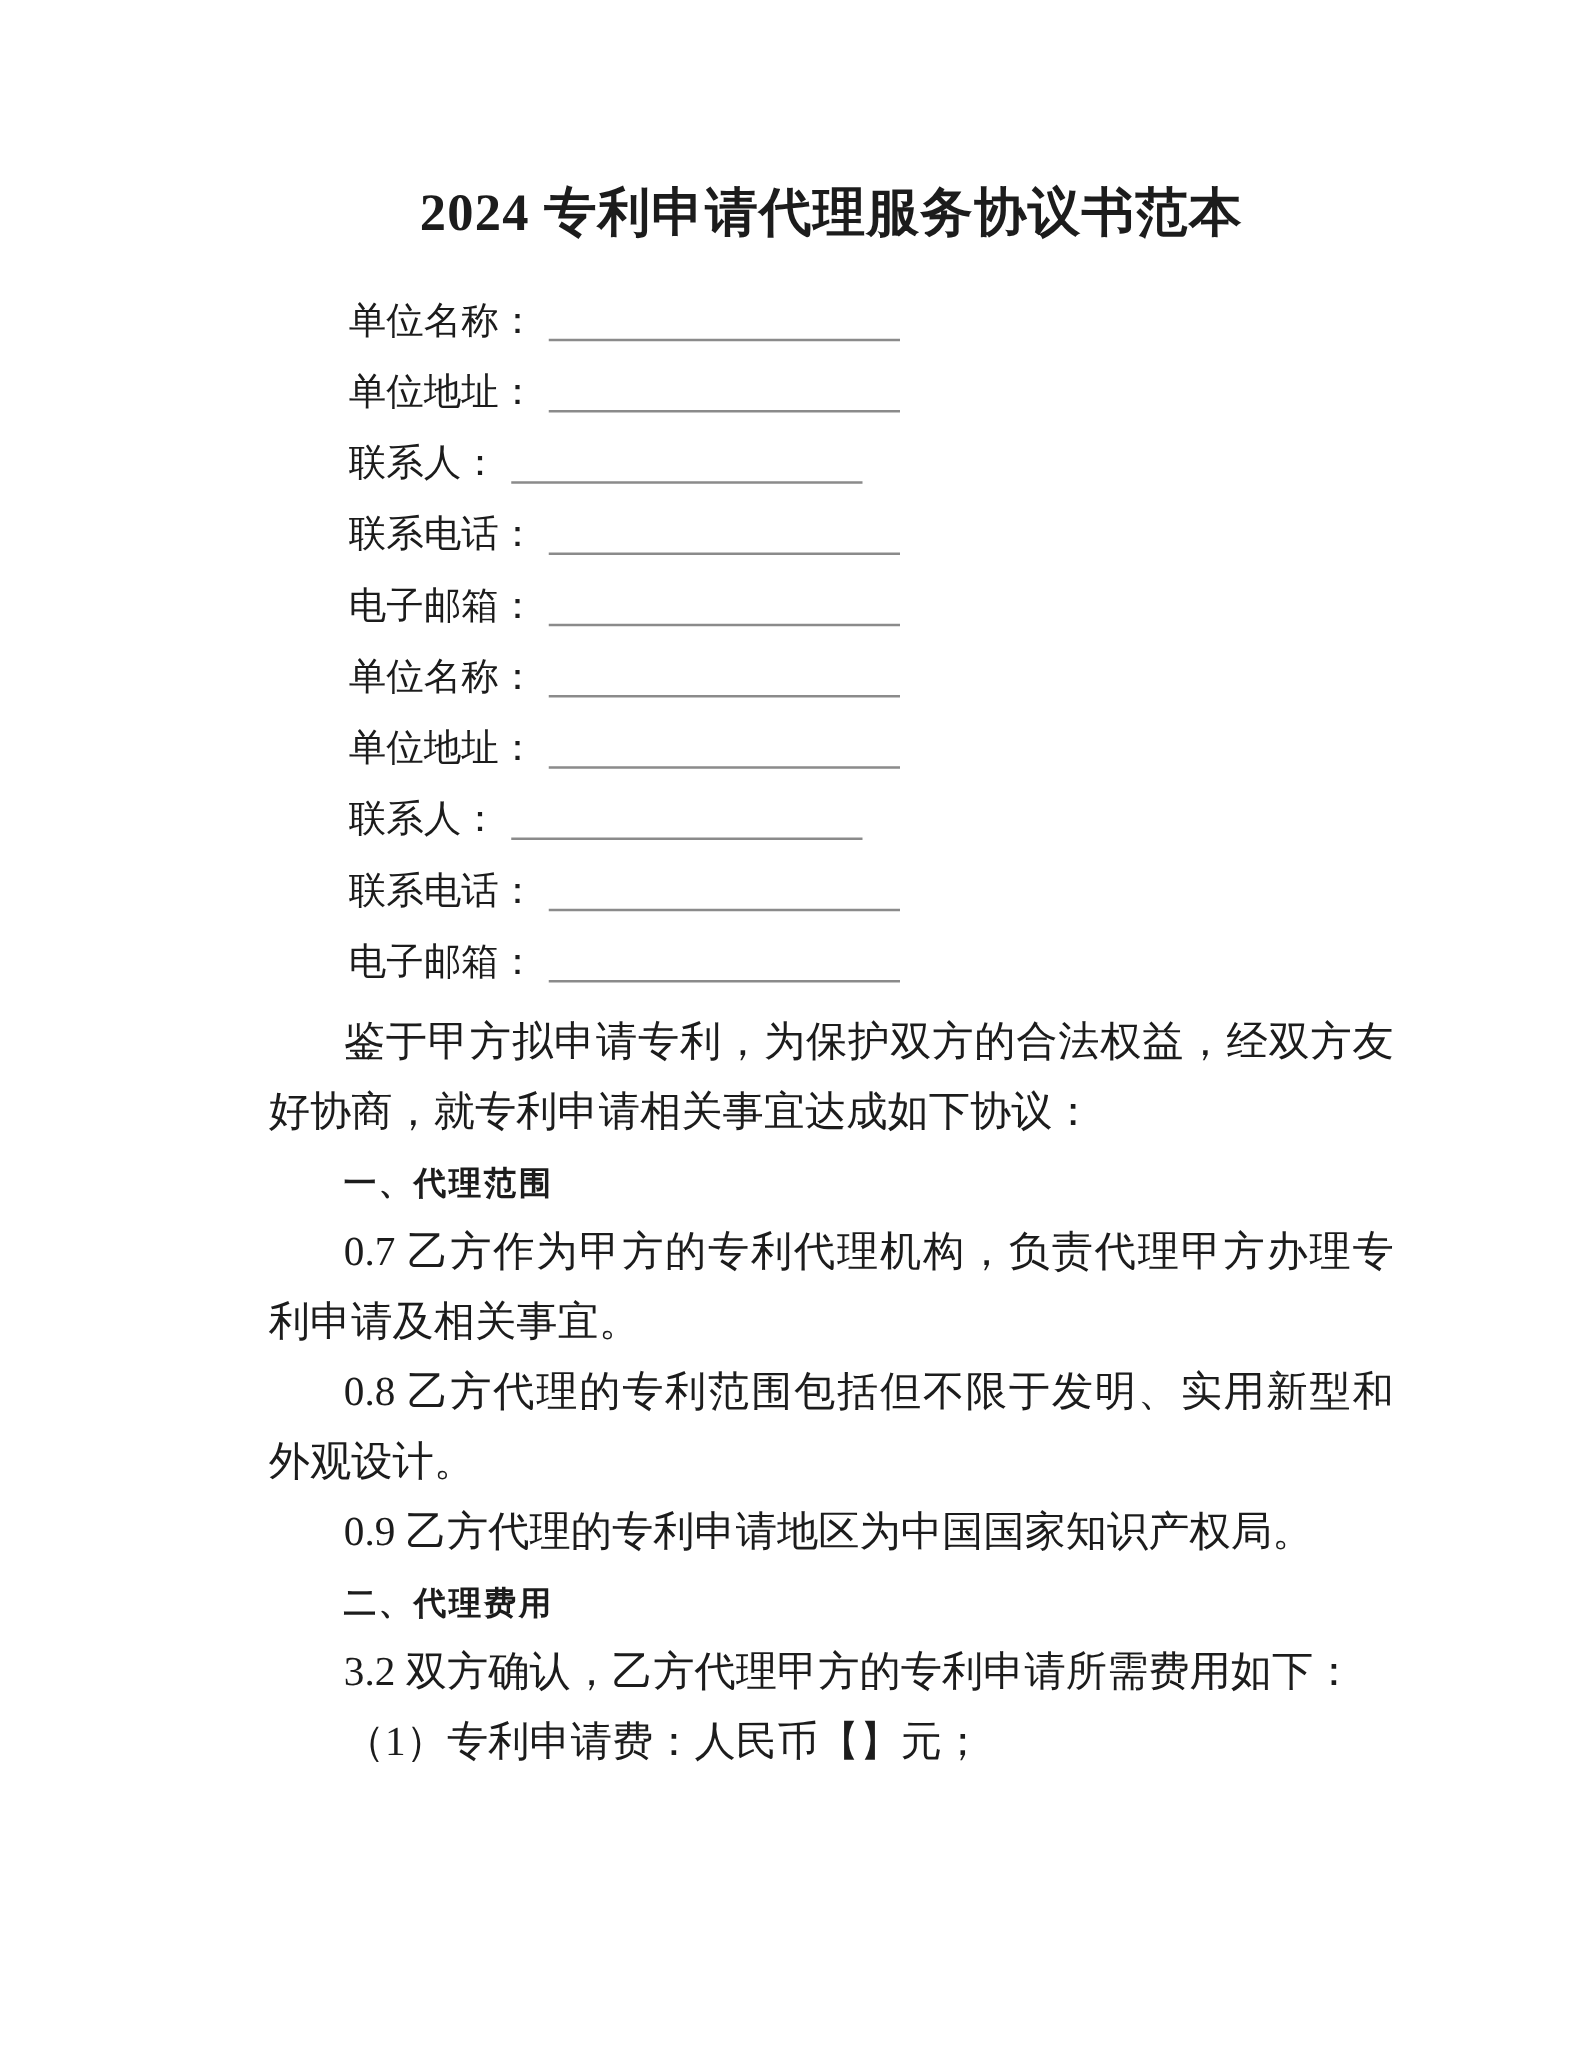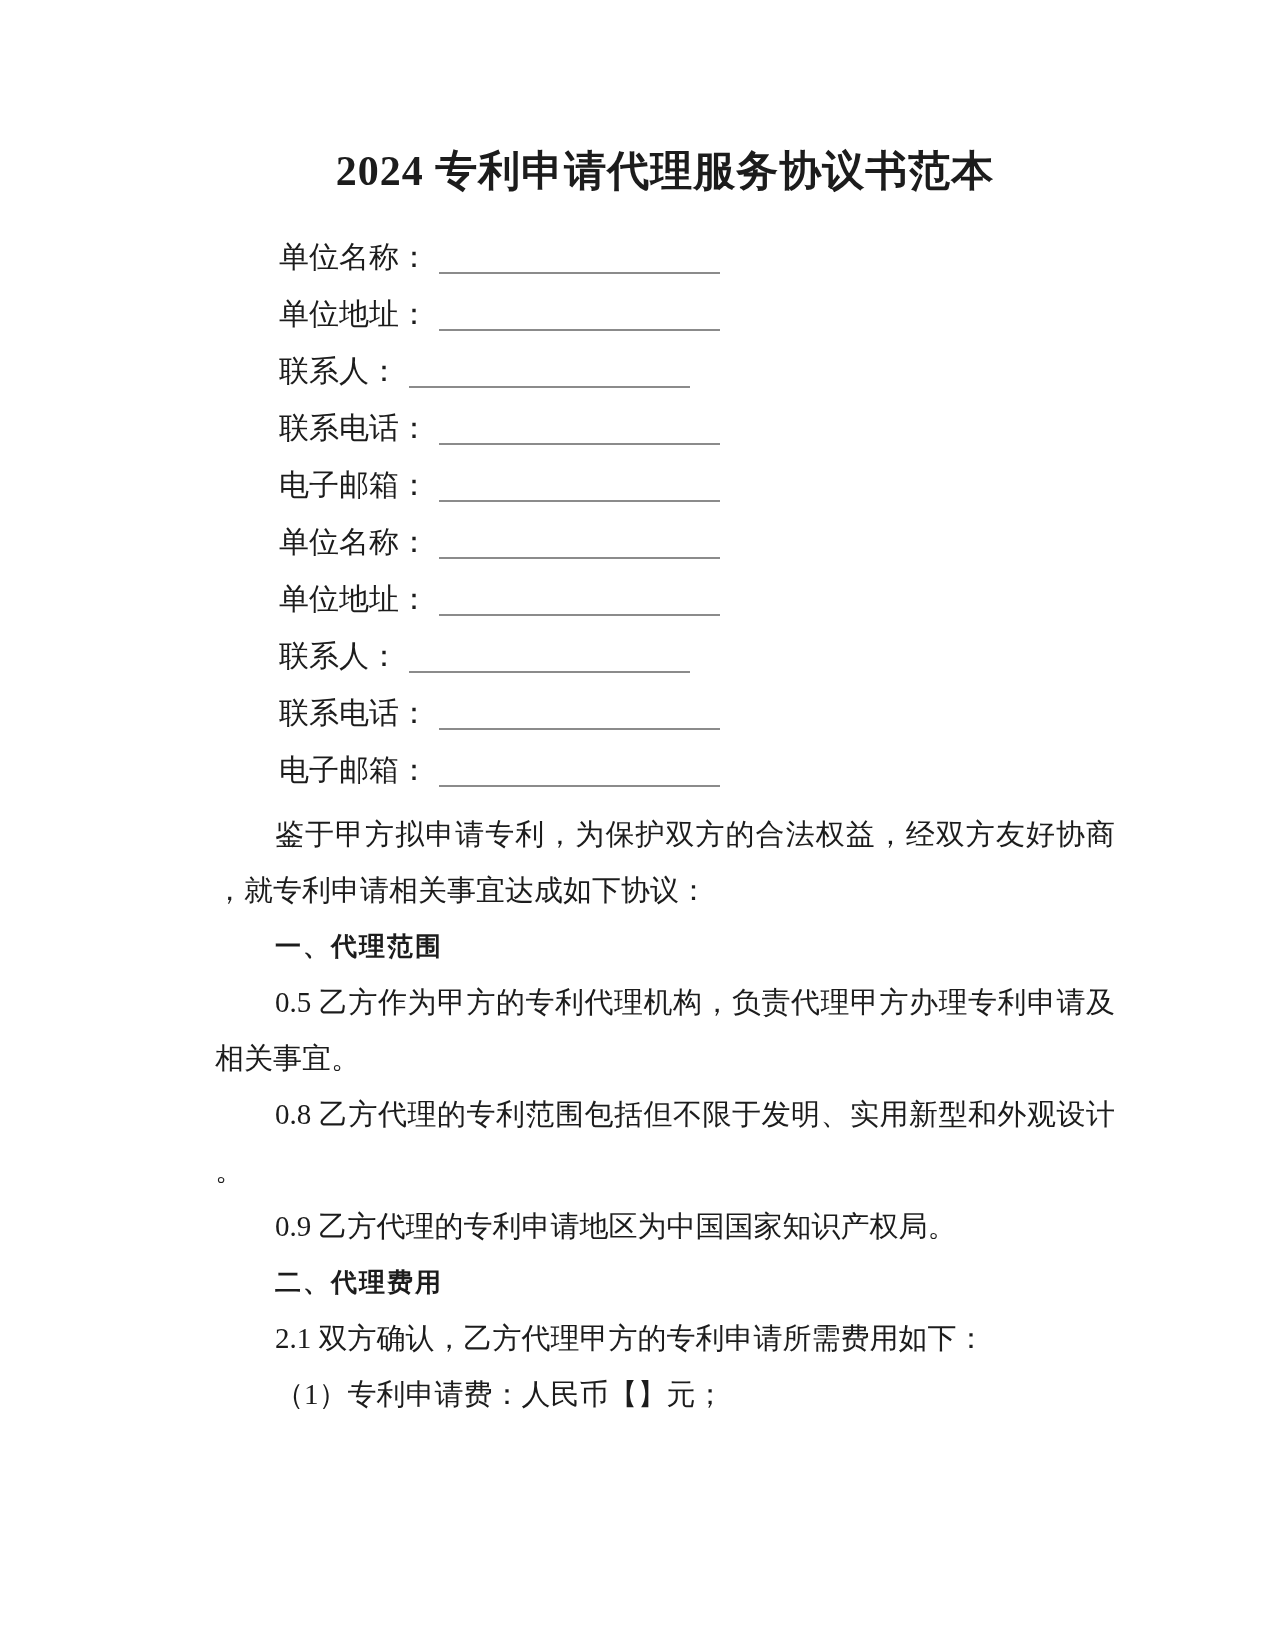--- a/index.html
+++ b/index.html
@@ -48,21 +48,21 @@
     display: inline-block;
     height: 30px;
     margin-left: 10px;
     vertical-align: -7px;
     border-bottom: 2px solid #8b8b8b;
   }
   .line-short { width: 145px; }
   .line-long  { width: 281px; }
   .para {
     margin: 0;
-    font-size: 29px;
+    font-size: 33px;
     line-height: 56px;
     text-indent: 60px;
     text-align: justify;
     line-break: anywhere;
     overflow-wrap: anywhere;
   }
   .preamble { margin-top: 8px; }
   .section-heading {
     margin: 0;
     font-size: 26px;
@@ -122,22 +122,22 @@
     <div class="form-row">
       <span class="field-label">电子邮箱：</span><span class="blank-line line-long"></span>
     </div>
 
   </div>
 
   <p class="para preamble">鉴于甲方拟申请专利，为保护双方的合法权益，经双方友好协商，就专利申请相关事宜达成如下协议：</p>
 
   <h2 class="section-heading">一、代理范围</h2>
 
-  <p class="para">0.5 乙方作为甲方的专利代理机构，负责代理甲方办理专利申请及相关事宜。</p>
+  <p class="para">0.7 乙方作为甲方的专利代理机构，负责代理甲方办理专利申请及相关事宜。</p>
   <p class="para">0.8 乙方代理的专利范围包括但不限于发明、实用新型和外观设计。</p>
   <p class="para">0.9 乙方代理的专利申请地区为中国国家知识产权局。</p>
 
   <h2 class="section-heading">二、代理费用</h2>
 
-  <p class="para">2.1 双方确认，乙方代理甲方的专利申请所需费用如下：</p>
+  <p class="para">3.2 双方确认，乙方代理甲方的专利申请所需费用如下：</p>
   <p class="para">（1）专利申请费：人民币【】元；</p>
 
 </div>
 
 </body></html>

